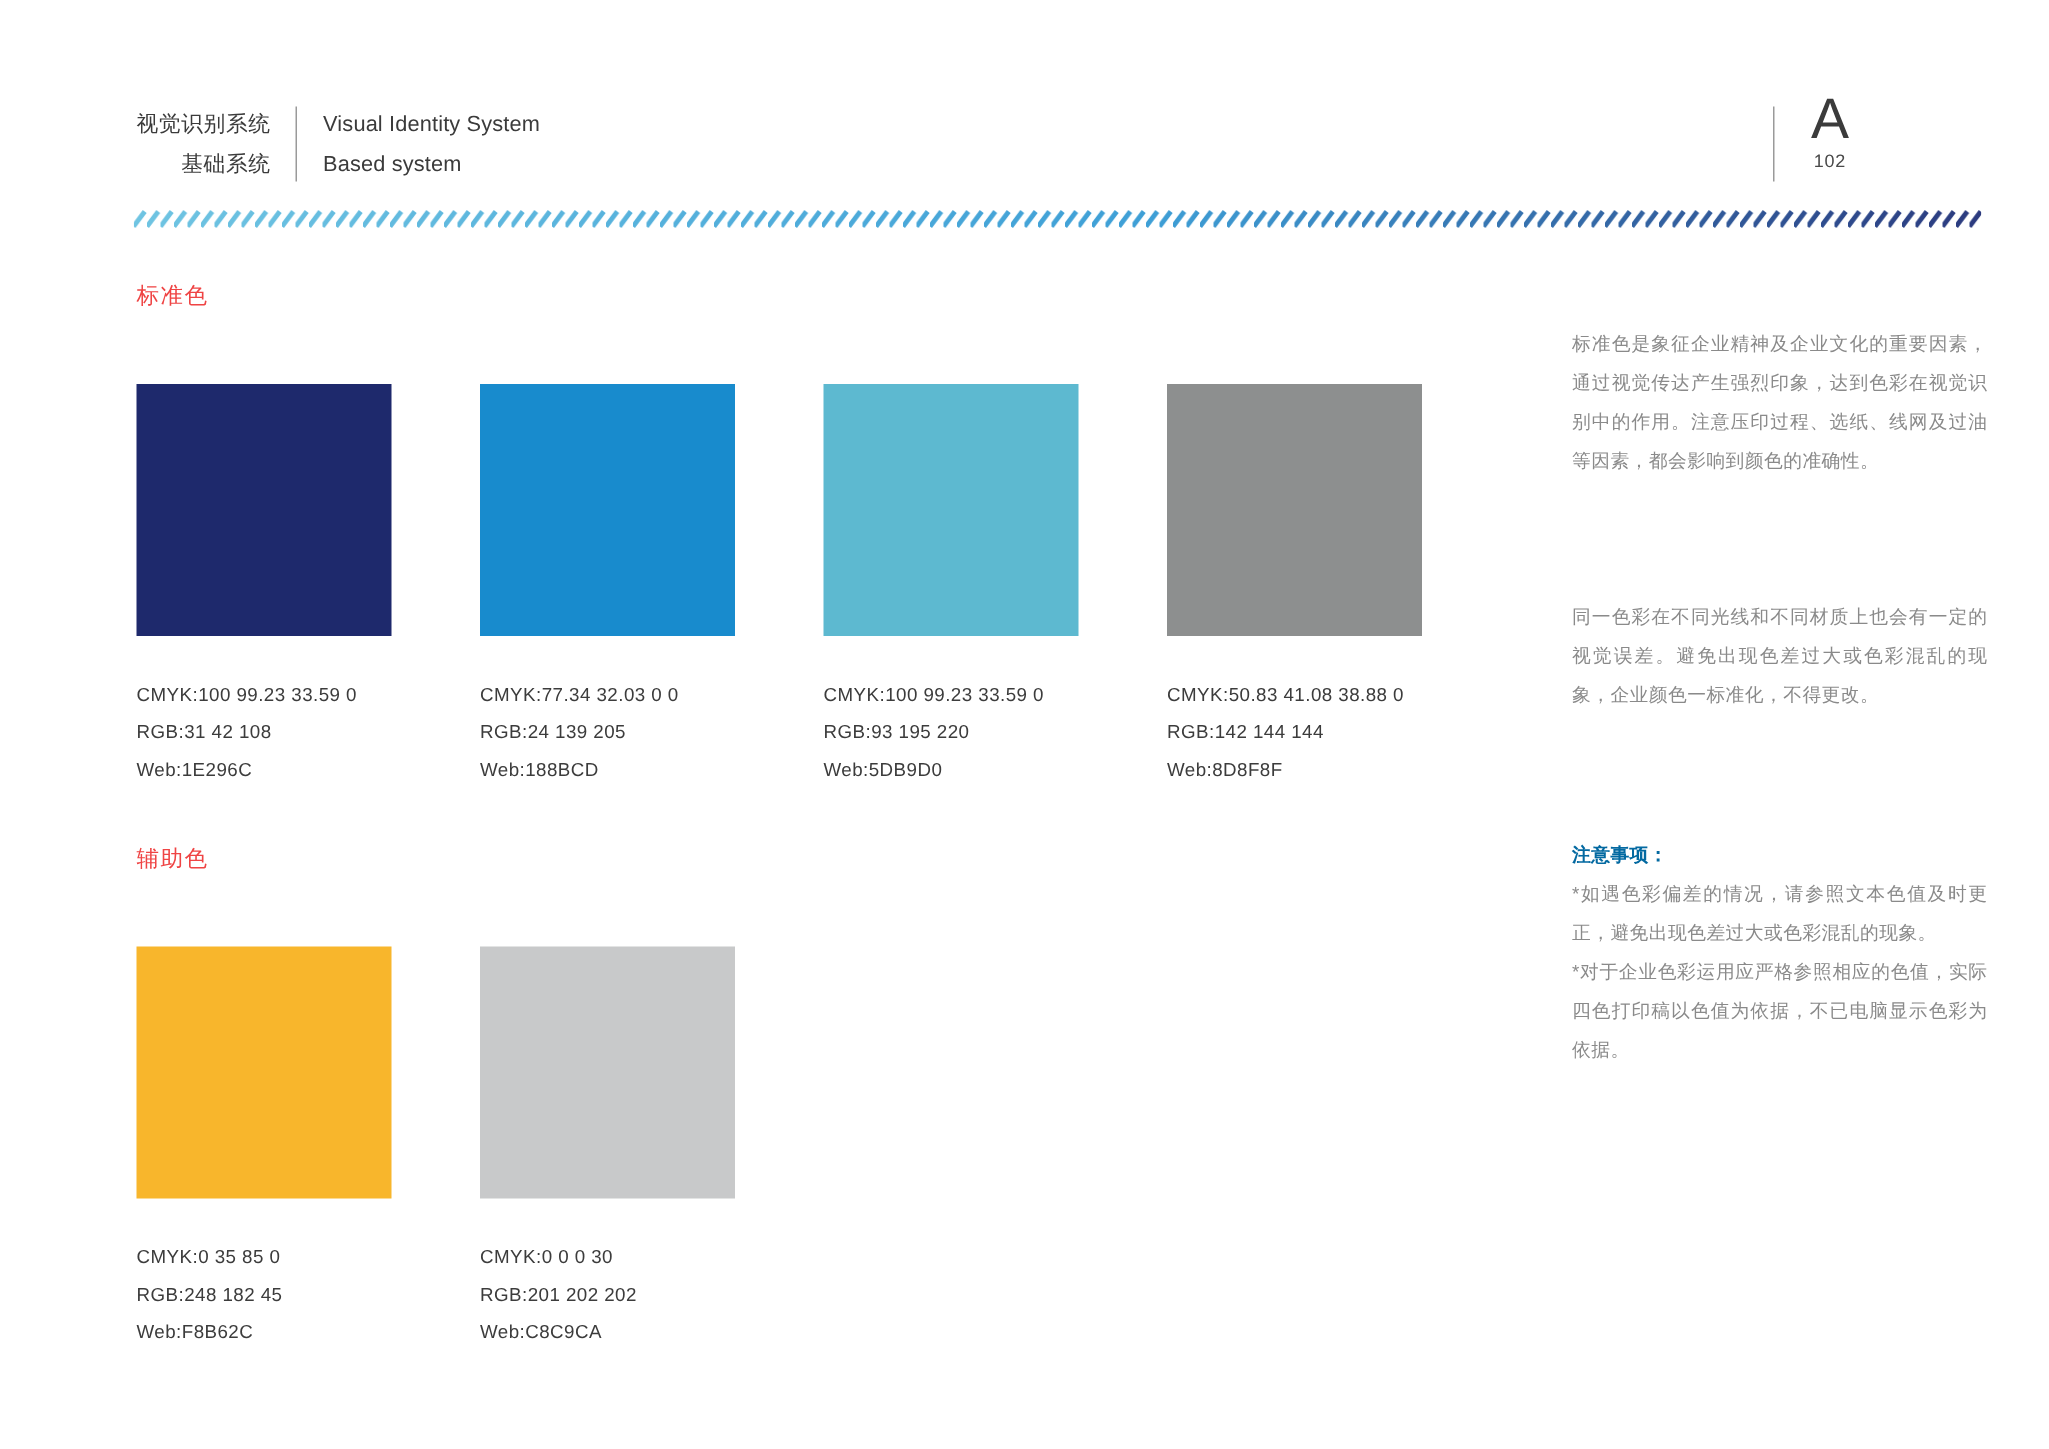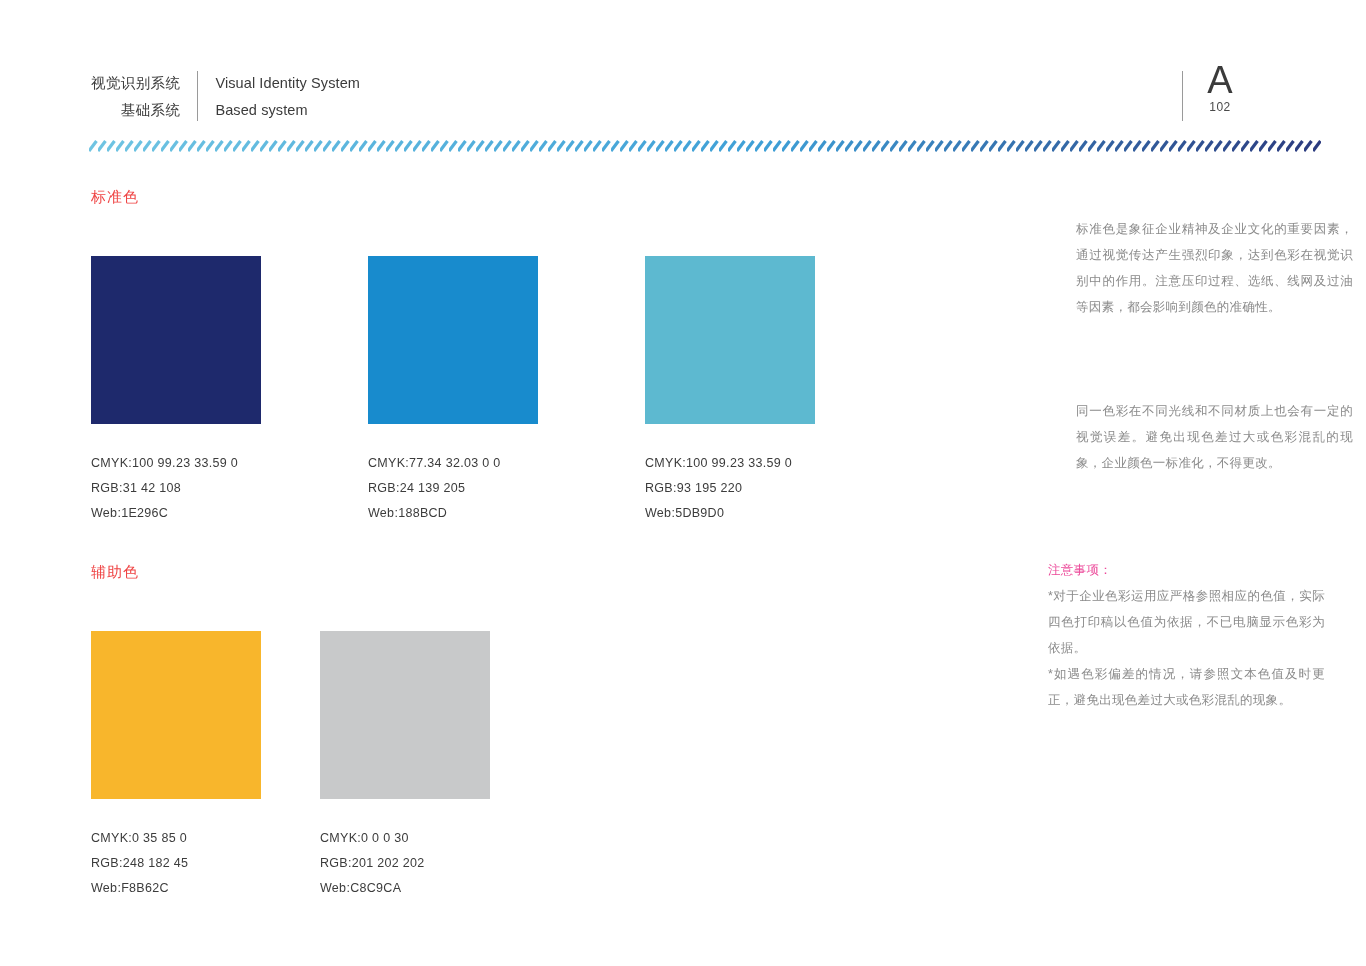--- a/index.html
+++ b/index.html
@@ -105,21 +105,21 @@
     font-weight: 400;
   }
   #sec-primary-head { left: 91px; top: 188px; }
   #sec-accent-head  { left: 91px; top: 563px; }
 
   
   .swatch-row {
     position: absolute;
     display: flex;
   }
-  #row-primary { left: 91px; top: 256px; gap: 48px; }
+  #row-primary { left: 91px; top: 256px; }
   #row-accent  { left: 91px; top: 631px; }
 
   .swatch-cell {
     width: 170px;
     margin-right: 59px;
   }
   .swatch-cell:last-child { margin-right: 0; }
 
   .swatch-chip {
     width: 170px;
@@ -140,31 +140,30 @@
     position: absolute;
     left: 1048px;
     width: 277px;
   }
   .side-para {
     font-size: 12.5px;
     line-height: 26px;
     color: #8a8a8a;
     text-align: justify;
     letter-spacing: 0.3px;
-    margin-left: 28px;
   }
   #side-para-1 { top: 216px; }
   #side-para-2 { top: 398px; }
 
   .notes-block { top: 557px; }
   .notes-title {
     font-size: 12.5px;
     line-height: 26px;
-    color: #ec4899;
-    font-weight: normal;
+    color: #0369a1;
+    font-weight: bold;
     letter-spacing: 0.3px;
   }
   .notes-line {
     font-size: 12.5px;
     line-height: 26px;
     color: #8a8a8a;
     text-align: justify;
     letter-spacing: 0.3px;
   }
 </style>
@@ -234,20 +233,28 @@
     </div>
   </div>
   <div class="swatch-cell">
     <div class="swatch-chip" style="background: rgb(93, 185, 208);"></div>
     <div class="swatch-info">
       <div>CMYK:100  99.23  33.59  0</div>
       <div>RGB:93  195  220</div>
       <div>Web:5DB9D0</div>
     </div>
   </div>
+  <div class="swatch-cell">
+    <div class="swatch-chip" style="background: rgb(141, 143, 143);"></div>
+    <div class="swatch-info">
+      <div>CMYK:50.83  41.08  38.88  0</div>
+      <div>RGB:142  144  144</div>
+      <div>Web:8D8F8F</div>
+    </div>
+  </div>
 </div>
 
 <div class="sec-head" id="sec-accent-head">辅助色</div>
 
 <div class="swatch-row" id="row-accent">
   <div class="swatch-cell">
     <div class="swatch-chip" style="background: rgb(248, 182, 44);"></div>
     <div class="swatch-info">
       <div>CMYK:0  35  85  0</div>
       <div>RGB:248  182  45</div>
@@ -263,15 +270,15 @@
     </div>
   </div>
 </div>
 
 <div class="side-col side-para" id="side-para-1">标准色是象征企业精神及企业文化的重要因素，通过视觉传达产生强烈印象，达到色彩在视觉识别中的作用。注意压印过程、选纸、线网及过油等因素，都会影响到颜色的准确性。</div>
 
 <div class="side-col side-para" id="side-para-2">同一色彩在不同光线和不同材质上也会有一定的视觉误差。避免出现色差过大或色彩混乱的现象，企业颜色一标准化，不得更改。</div>
 
 <div class="side-col notes-block">
   <div class="notes-title">注意事项：</div>
+  <div class="notes-line">*如遇色彩偏差的情况，请参照文本色值及时更正，避免出现色差过大或色彩混乱的现象。</div>
   <div class="notes-line">*对于企业色彩运用应严格参照相应的色值，实际四色打印稿以色值为依据，不已电脑显示色彩为依据。</div>
-  <div class="notes-line">*如遇色彩偏差的情况，请参照文本色值及时更正，避免出现色差过大或色彩混乱的现象。</div>
 </div>
 
 </body></html>

